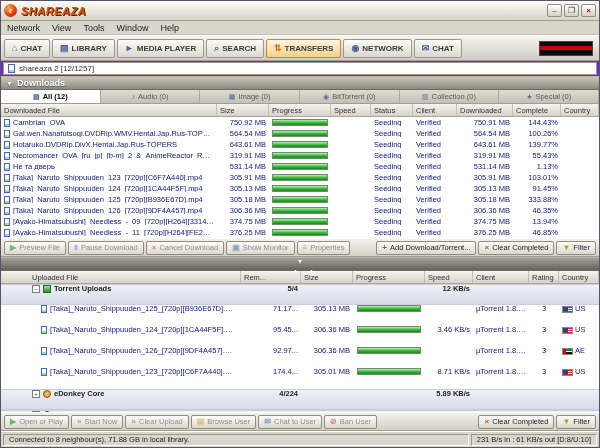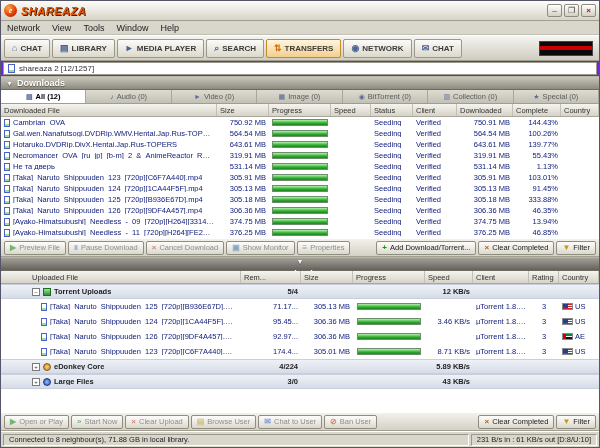--- a/index.html
+++ b/index.html
@@ -91,21 +91,21 @@
   
   .u-file{flex:1;min-width:0;display:flex;align-items:center;gap:3px;margin-left:28px;}
   .u-rem{width:60px;flex:0 0 60px;text-align:right;}
   .u-size{width:52px;flex:0 0 52px;text-align:right;}
   .u-prog{width:72px;flex:0 0 72px;}
   .u-speed{width:48px;flex:0 0 48px;text-align:right;}
   .u-client{width:56px;flex:0 0 56px;}
   .u-rating{width:30px;flex:0 0 30px;text-align:center;}
   .u-ctry{width:40px;flex:0 0 40px;}
   .ubody{flex:1;min-height:0;background:#fff;overflow:hidden;}
-  .urow{height:15px;display:flex;align-items:center;font-size:7.5px;color:#13207e;background:#fff;}
+  .urow{height:21px;display:flex;align-items:flex-start;font-size:7.5px;color:#13207e;background:#fff;}
   .urow.group{background:linear-gradient(#eef1f6,#d6dce8);color:#222;font-weight:bold;
     border-top:1px solid #c9cfda;border-bottom:1px solid #c9cfda;}
   .urow.item .u-file{padding-left:12px;}
   .urow .pbar{width:64px;}
   .expander{width:8px;height:8px;flex:0 0 8px;border:1px solid #7a7a7a;background:#fff;
     font:6px/6px "Liberation Sans",sans-serif;text-align:center;color:#333;}
   
   .btnbar{height:19px;flex:0 0 19px;display:flex;align-items:center;padding:0 3px;
     background:linear-gradient(#f2f1ea,#d4d1c6);border-top:1px solid #fff;border-bottom:1px solid #a29f92;}
   .bgrp{display:flex;align-items:center;gap:2px;}
@@ -219,24 +219,20 @@
       <div class="dltab active">
         <span class="dlglyph">▤</span>
         <span>All (12)</span>
       </div>
 
       <div class="dltab">
         <span class="dlglyph">♪</span>
         <span>Audio (0)</span>
       </div>
 
-      <div class="dltab">
-        <span class="dlglyph">►</span>
-        <span>Video (0)</span>
-      </div>
 
       <div class="dltab">
         <span class="dlglyph">▦</span>
         <span>Image (0)</span>
       </div>
 
       <div class="dltab">
         <span class="dlglyph">◉</span>
         <span>BitTorrent (0)</span>
       </div>

